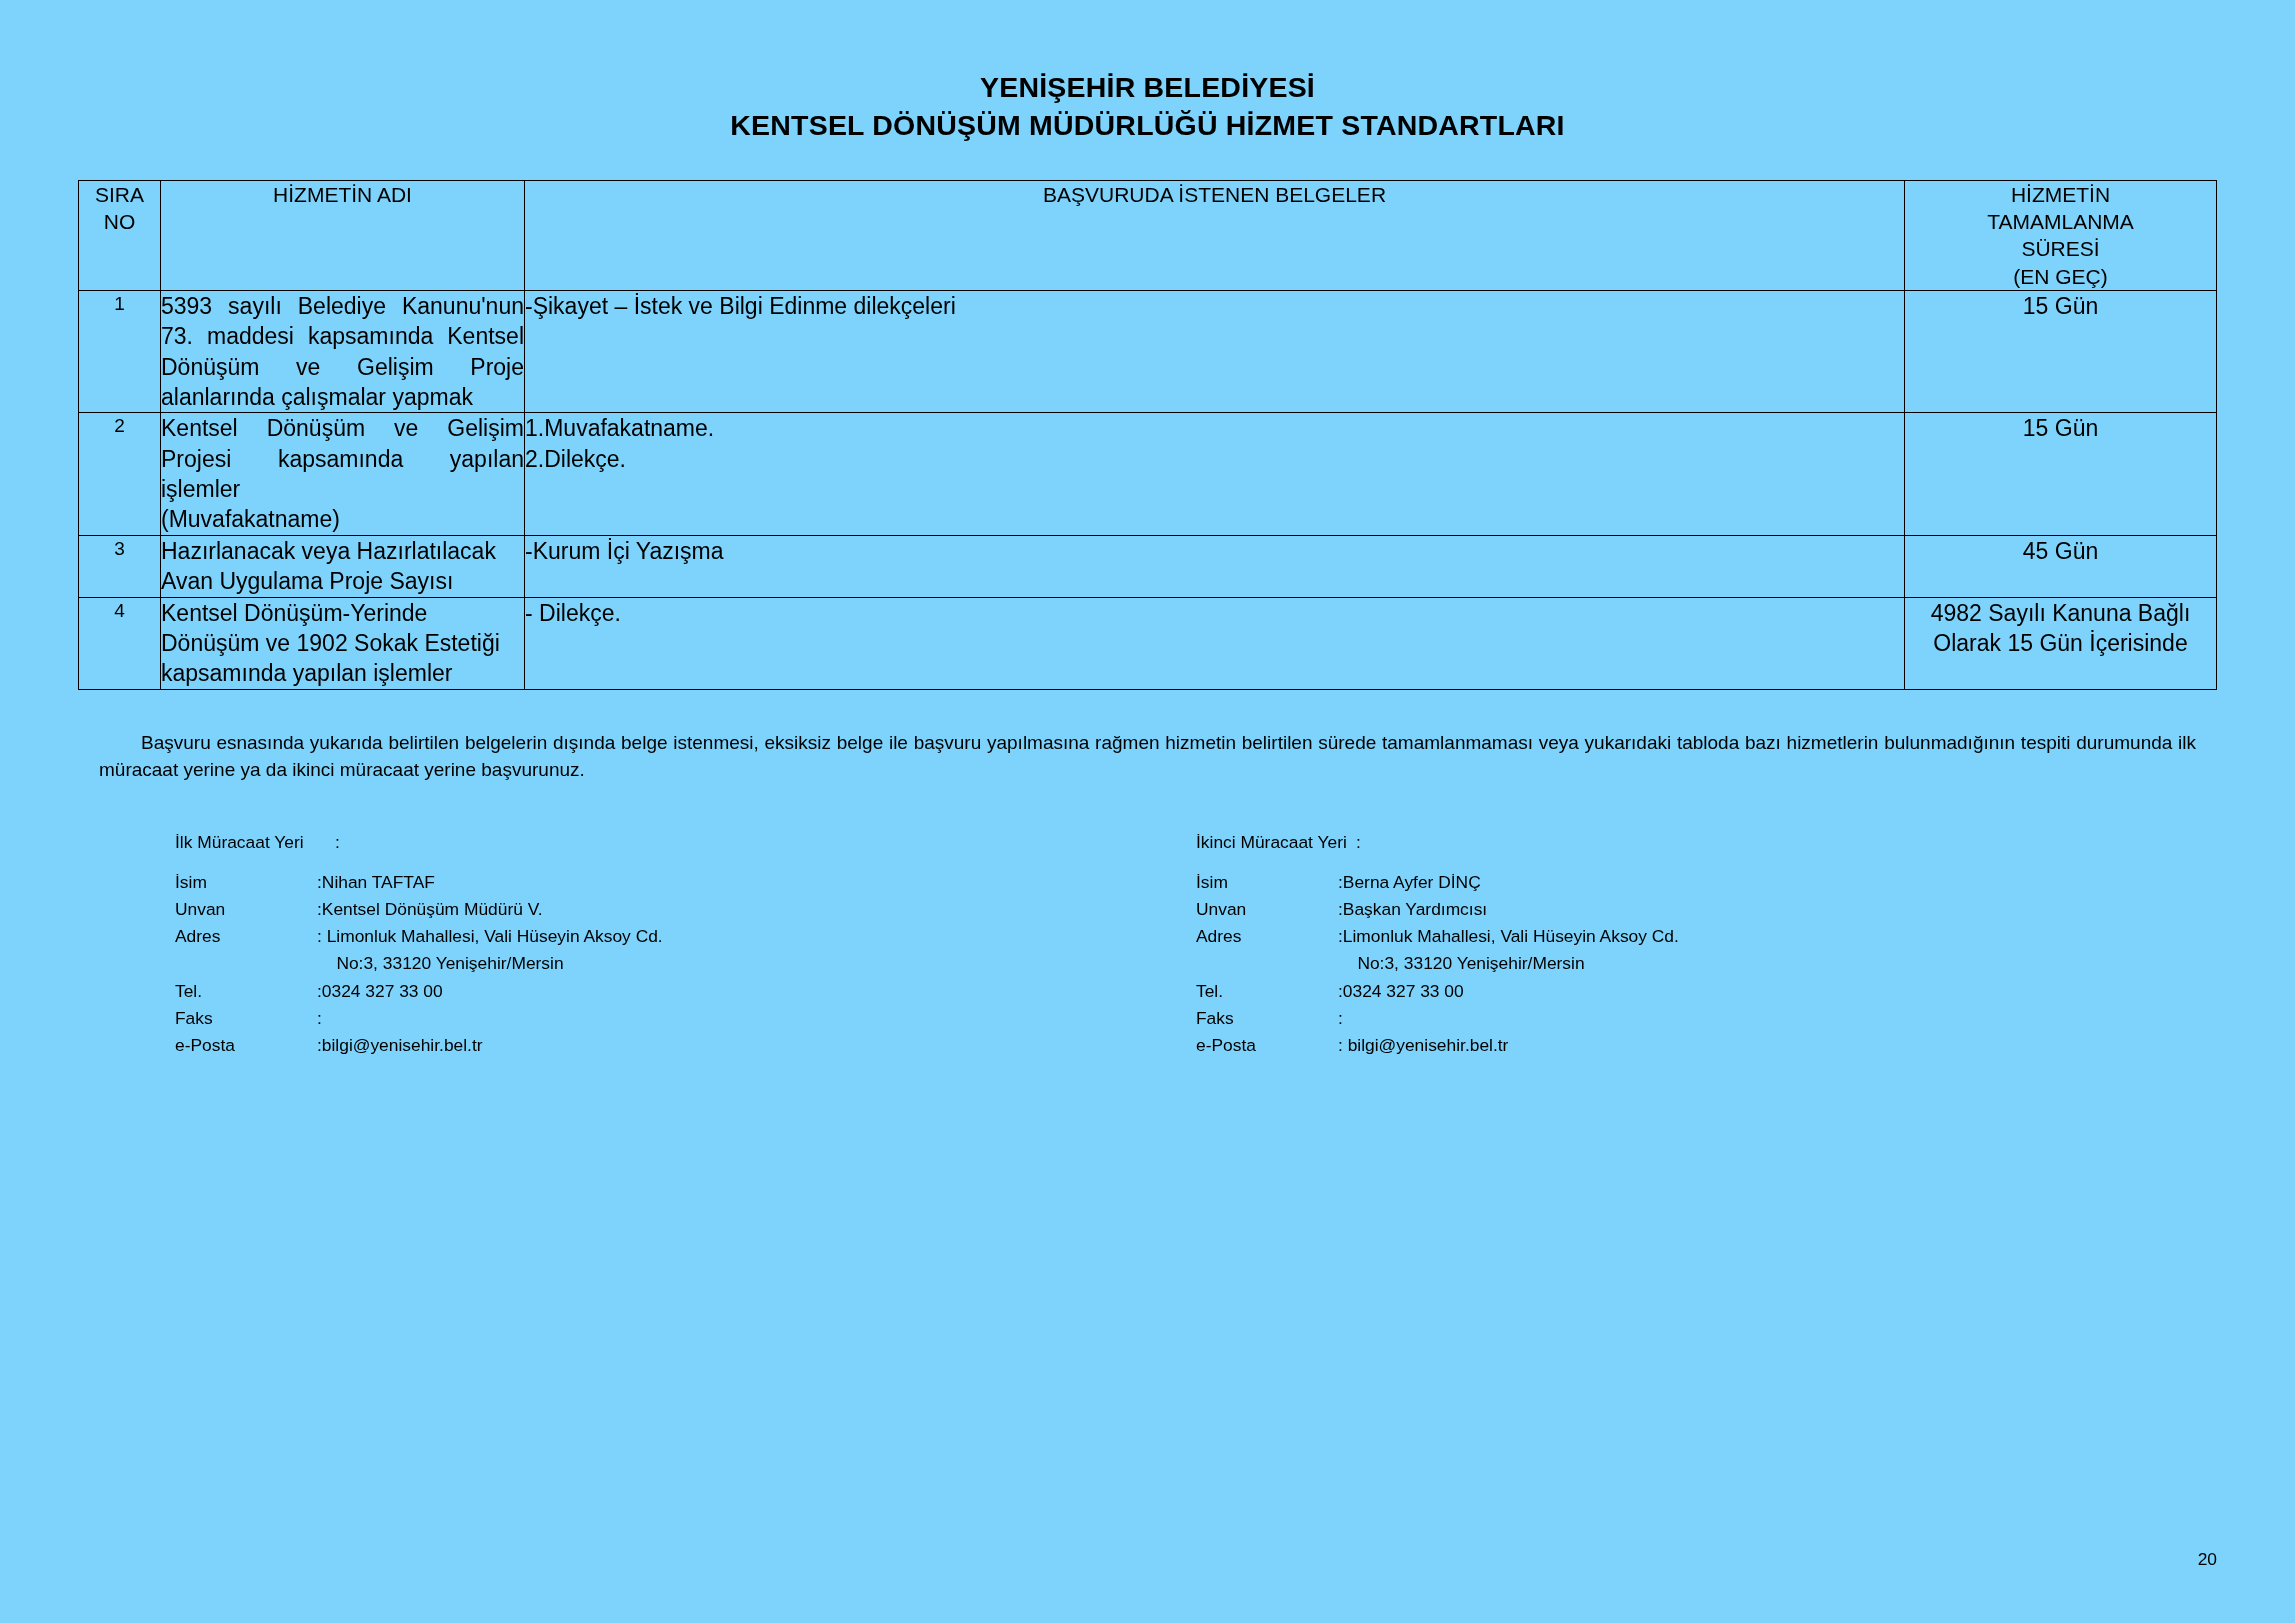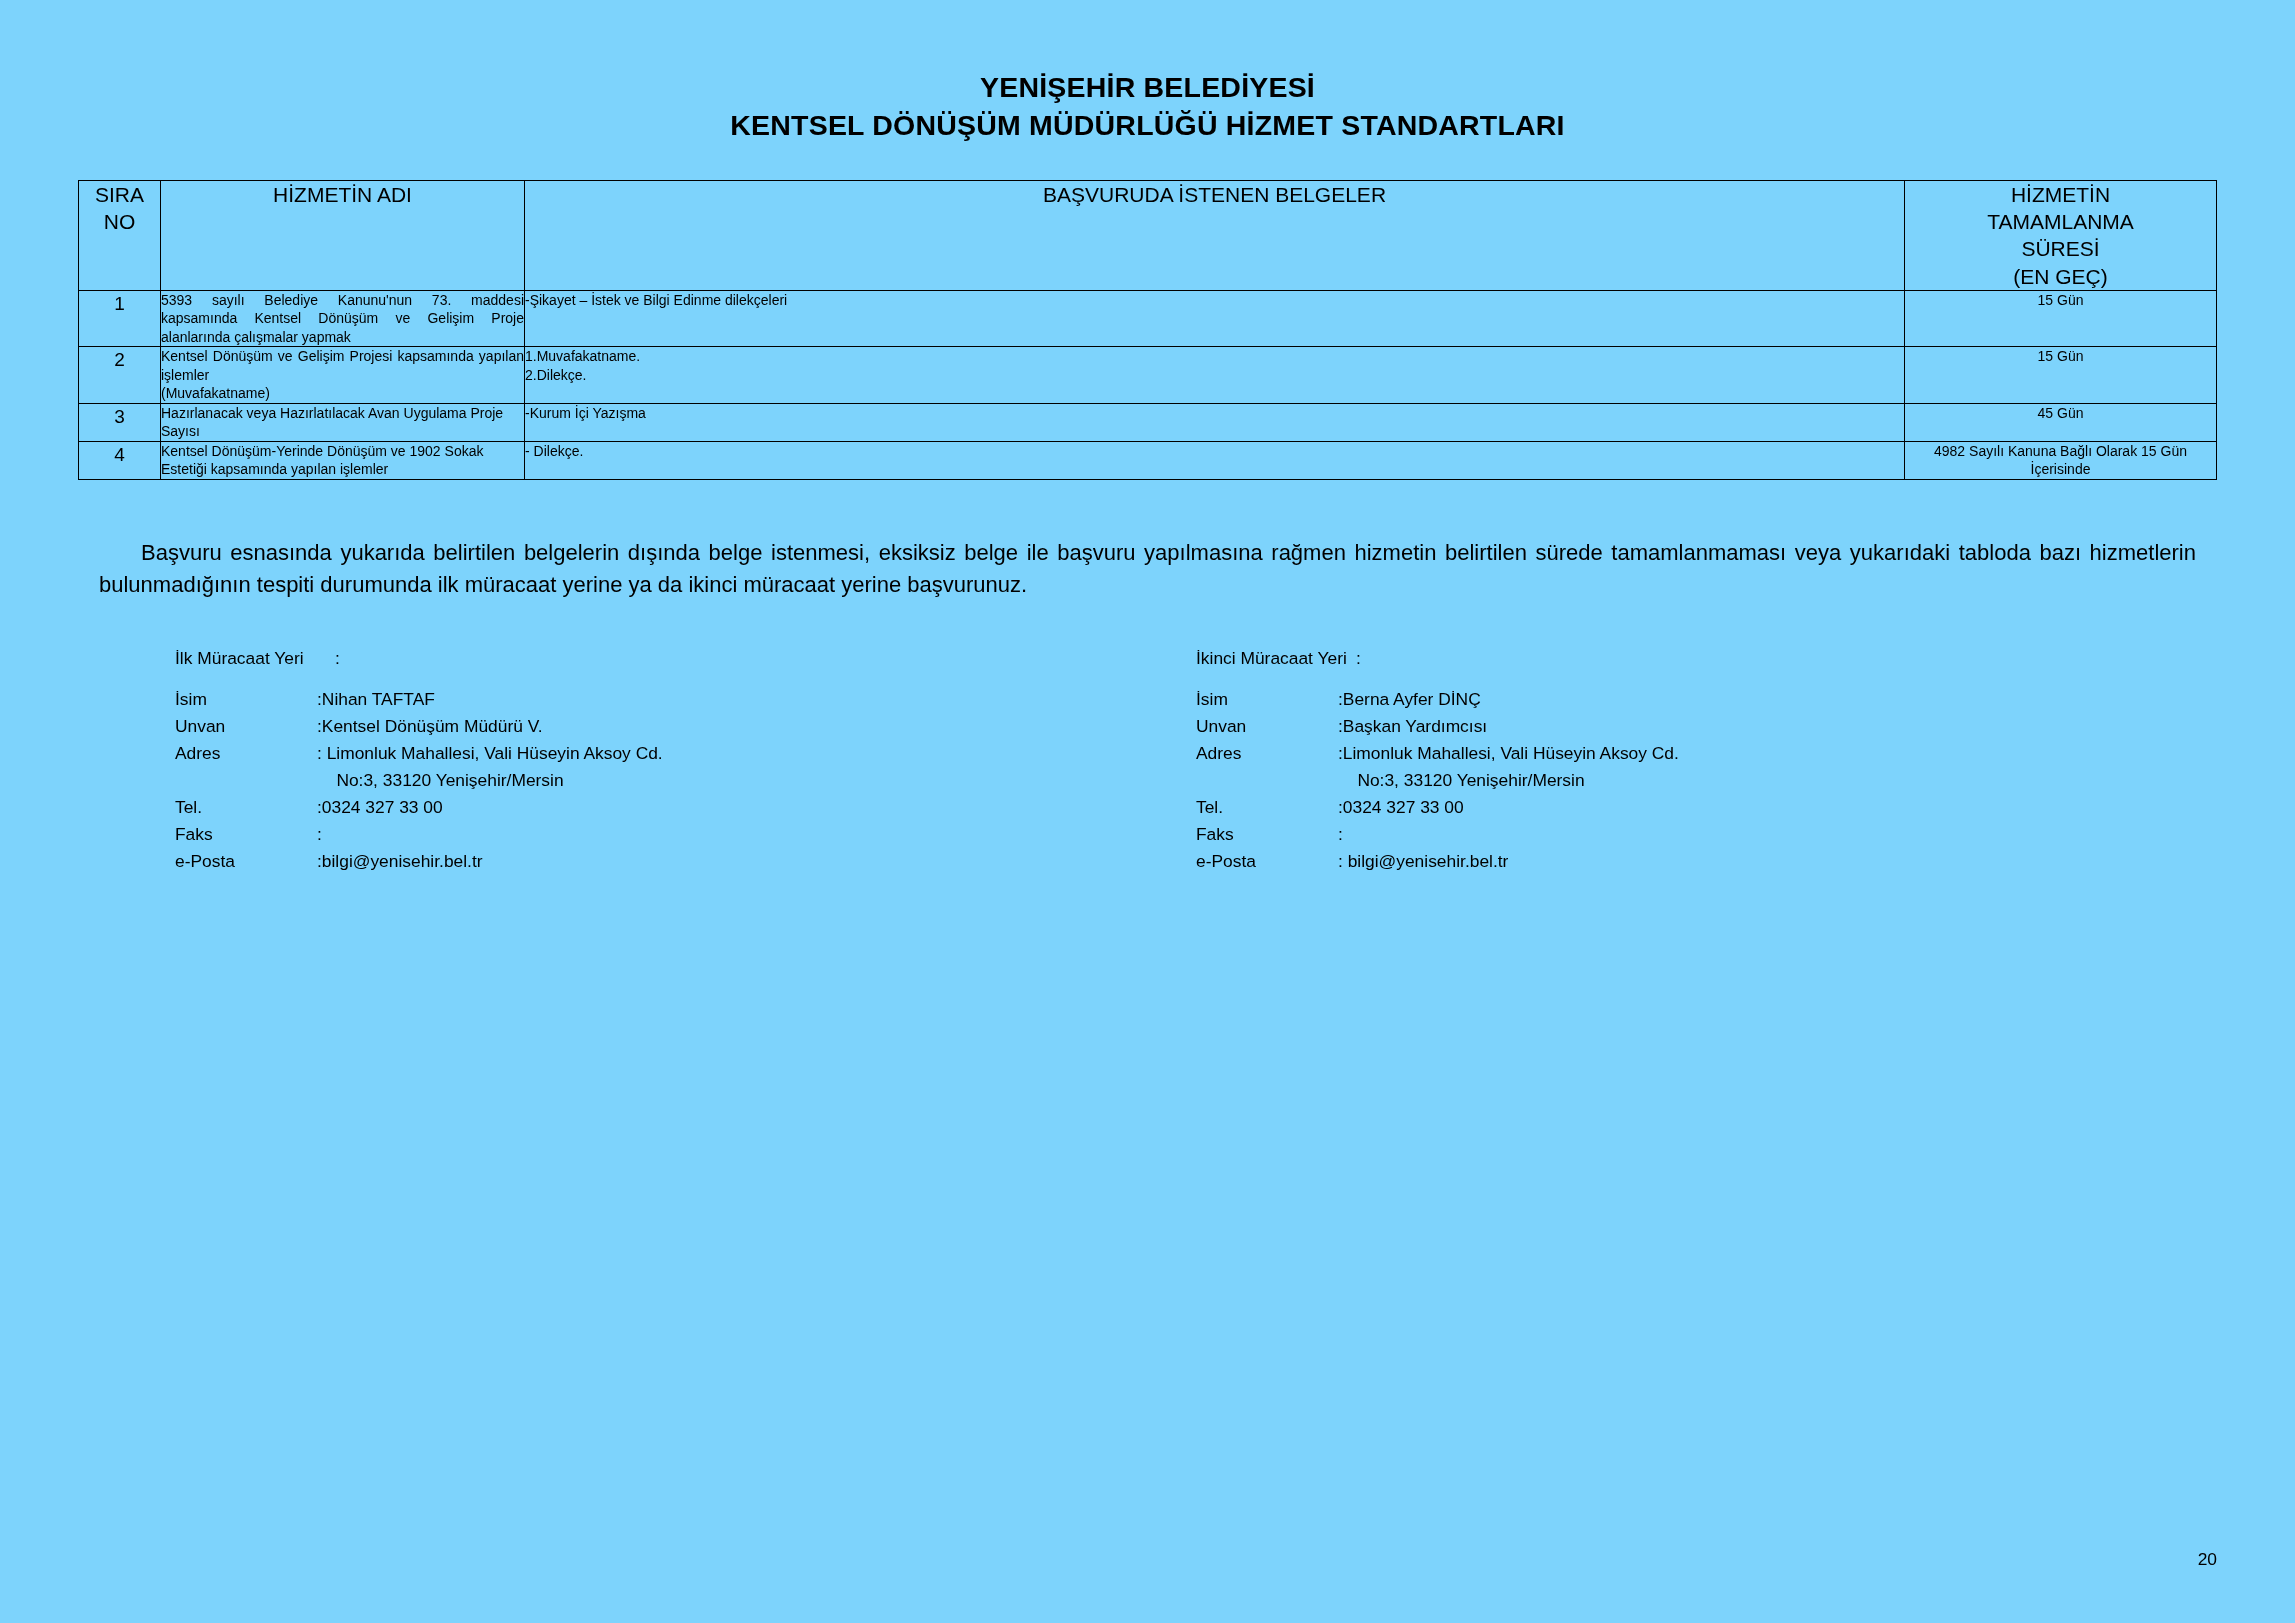--- a/index.html
+++ b/index.html
@@ -48,21 +48,21 @@
     text-align: center;
     vertical-align: middle;
     font-size: 21px;
     font-weight: normal;
     line-height: 1.3;
     padding: 9.7px 4.2px;
   }
   .head-multi { white-space: pre-line; }
 
   td.cell {
-    font-size: 14px;
+    font-size: 23px;
     line-height: 1.32;
     padding: 7px 7px 8.3px 7px;
   }
   td.c-no {
     text-align: center;
     vertical-align: middle;
     font-size: 19px;
   }
   td.c-ad {
     text-align: justify;
@@ -73,22 +73,22 @@
   td.c-belge {
     vertical-align: middle;
   }
   td.c-sure {
     text-align: center;
     vertical-align: middle;
   }
   .nl { white-space: pre-line; }
 
   .note {
-    margin-top: 57px;
-    font-size: 22px;
+    margin-top: 39px;
+    font-size: 19px;
     line-height: 1.45;
     text-align: justify;
     padding: 0 21px 0 21px;
   }
   .note .indent { display: inline-block; width: 42px; }
 
   .contacts {
     margin-top: 50px;
     display: flex;
     padding-left: 97px;

